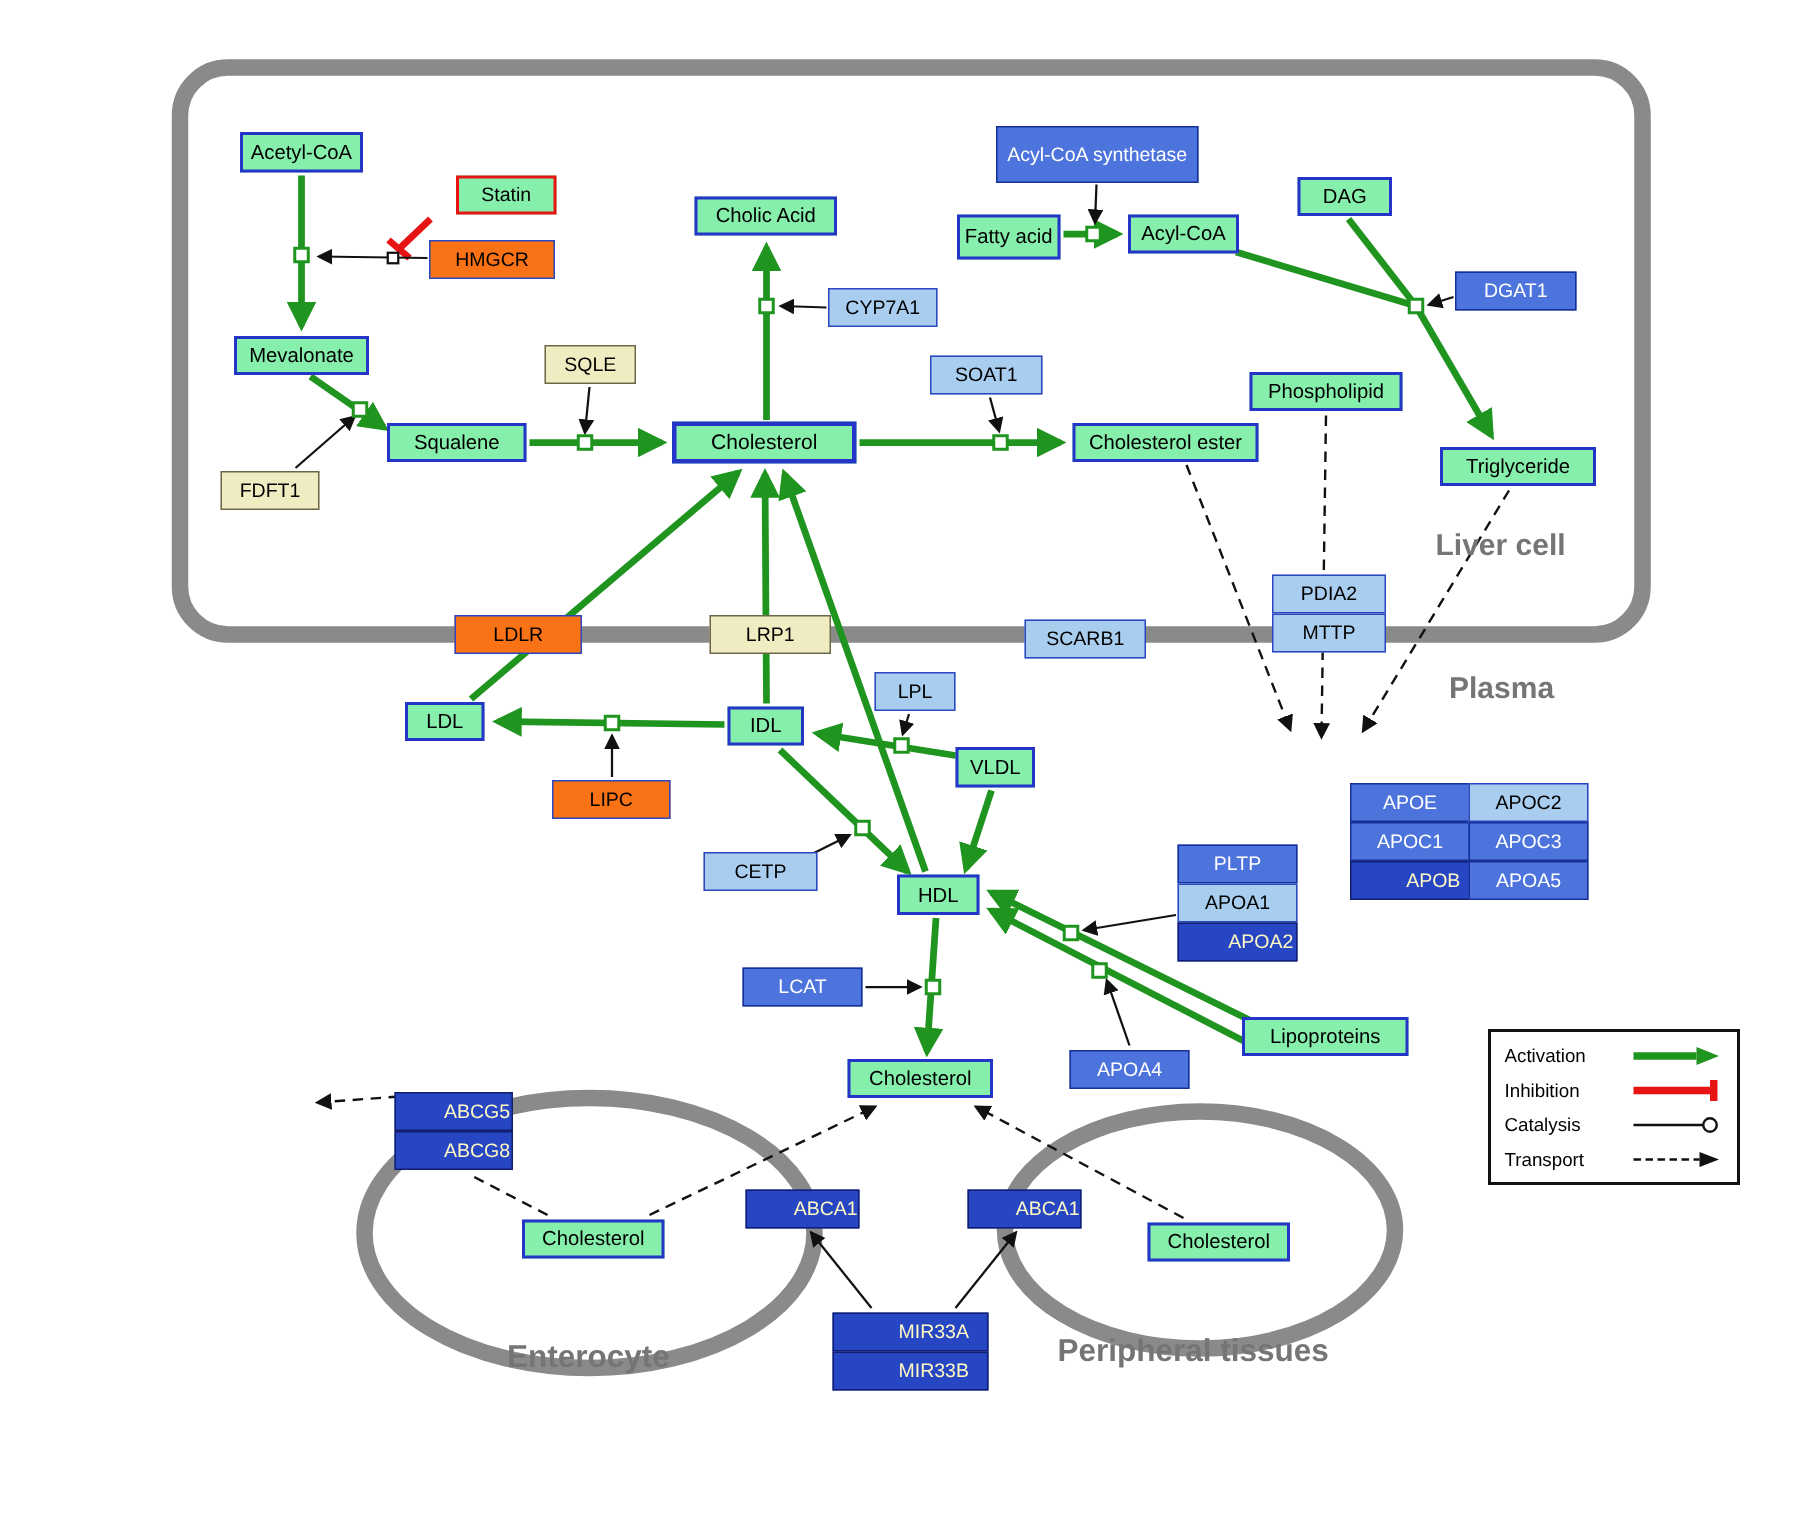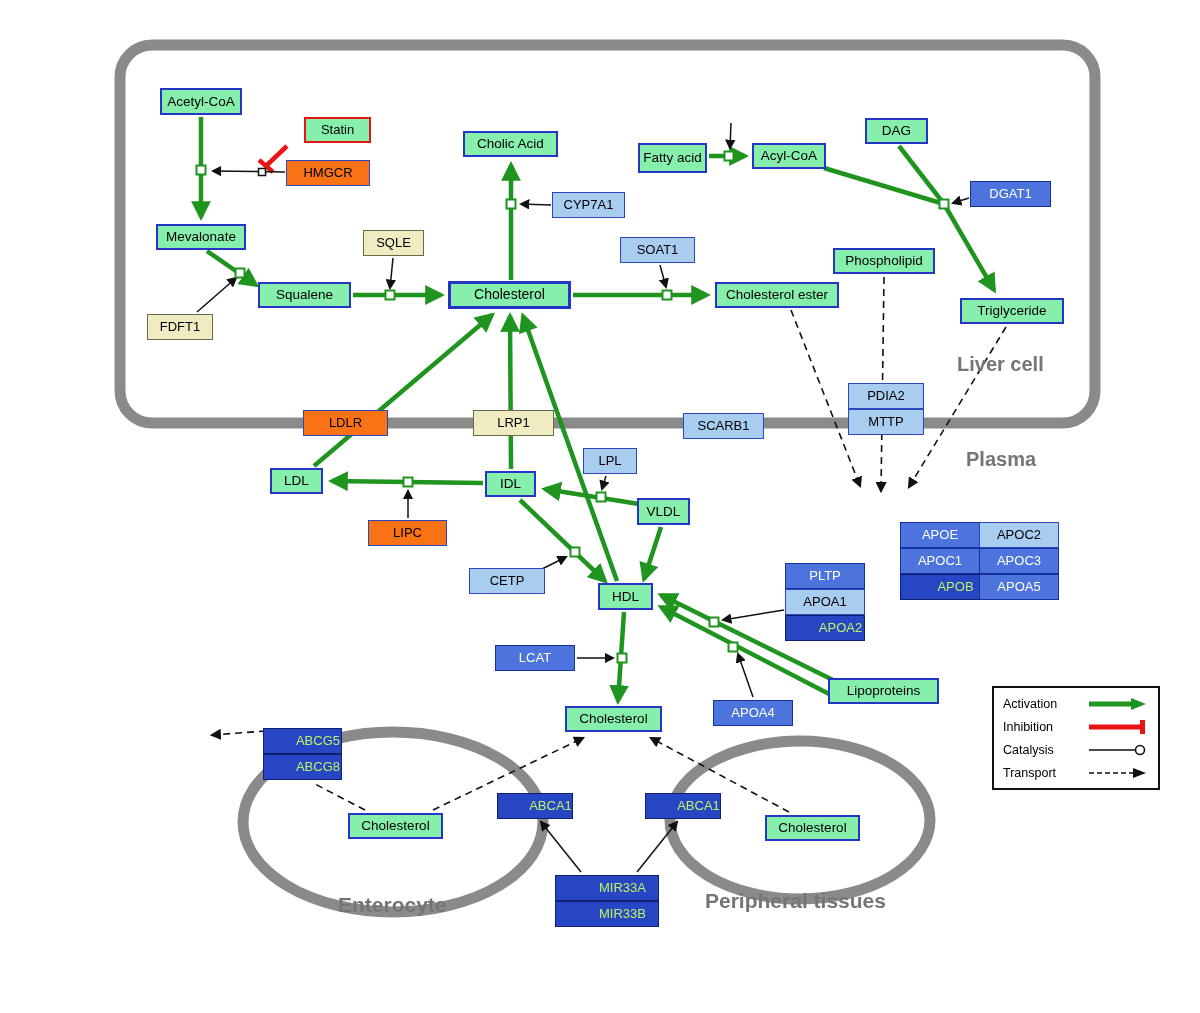--- a/index.html
+++ b/index.html
@@ -8,21 +8,21 @@
   svg.edges { position:absolute; left:0; top:0; }
   .n { position:absolute; display:flex; align-items:center; justify-content:center; text-align:center;
        font-size:13px; color:#000; background:#86efac; line-height:1.12; }
   .met  { border:2px solid #2535c8; font-size:13.5px; }
   .met-main { border:3px solid #2535c8; font-size:14px; }
   .statin { border:2.5px solid #e81414;margin-left:46px; }
   .yellow { background:#f97316; border:1.5px solid #2b47c0; }
   .paleyellow { background:#f0ecc2; border:1.5px solid #6b684a; }
   .lblue { background:#a9cdee; border:1.5px solid #2b47c0; }
   .mblue { background:#4d74dc; border:1.5px solid #16309a; color:#fff; }
-  .dblue { background:#2646c4; border:1.5px solid #121f6e; color:#bef264;padding-left:31px; }
+  .dblue { background:#2646c4; border:1.5px solid #121f6e; color:#fef9c3;padding-left:31px; }
   .clabel { position:absolute; font-weight:bold; color:#757575; }
   .clabel.big { font-size:20px; }
   .clabel.small { font-size:21px;margin-top:41px; }
   .legend { position:absolute; left:992px; top:686px; width:168px; height:104px; border:2px solid #111;
             background:#fff; display:flex; flex-direction:column; justify-content:space-around; padding:4px 9px; }
   .lrow { display:flex; align-items:center; justify-content:space-between; font-size:12.5px; color:#000; }
 </style>
 </head>
 <body>
 
@@ -122,20 +122,21 @@
   <div class="n yellow" style="left:286px;top:160px;width:84px;height:26px">HMGCR</div>
   <div class="n met" style="left:156px;top:224px;width:90px;height:26px">Mevalonate</div>
   <div class="n paleyellow" style="left:363px;top:230px;width:61px;height:26px">SQLE</div>
   <div class="n paleyellow" style="left:147px;top:314px;width:66px;height:26px">FDFT1</div>
   <div class="n met" style="left:258px;top:282px;width:93px;height:26px">Squalene</div>
   <div class="n met" style="left:463px;top:131px;width:95px;height:26px">Cholic Acid</div>
   <div class="n lblue" style="left:552px;top:192px;width:73px;height:26px">CYP7A1</div>
   <div class="n met met-main" style="left:448px;top:281px;width:123px;height:28px">Cholesterol</div>
   <div class="n lblue" style="left:620px;top:237px;width:75px;height:26px">SOAT1</div>
   <div class="n met" style="left:715px;top:282px;width:124px;height:26px">Cholesterol ester</div>
+  <div class="n mblue" style="left:664px;top:84px;width:135px;height:38px">Acyl-CoA synthetase</div>
   <div class="n met" style="left:638px;top:143px;width:69px;height:30px">Fatty acid</div>
   <div class="n met" style="left:752px;top:143px;width:74px;height:26px">Acyl-CoA</div>
   <div class="n met" style="left:865px;top:118px;width:63px;height:26px">DAG</div>
   <div class="n mblue" style="left:970px;top:181px;width:81px;height:26px">DGAT1</div>
   <div class="n met" style="left:833px;top:248px;width:102px;height:26px">Phospholipid</div>
   <div class="n met" style="left:960px;top:298px;width:104px;height:26px">Triglyceride</div>
 
   <div class="n yellow" style="left:303px;top:410px;width:85px;height:26px">LDLR</div>
   <div class="n paleyellow" style="left:473px;top:410px;width:81px;height:26px">LRP1</div>
   <div class="n lblue" style="left:683px;top:413px;width:81px;height:26px">SCARB1</div>

